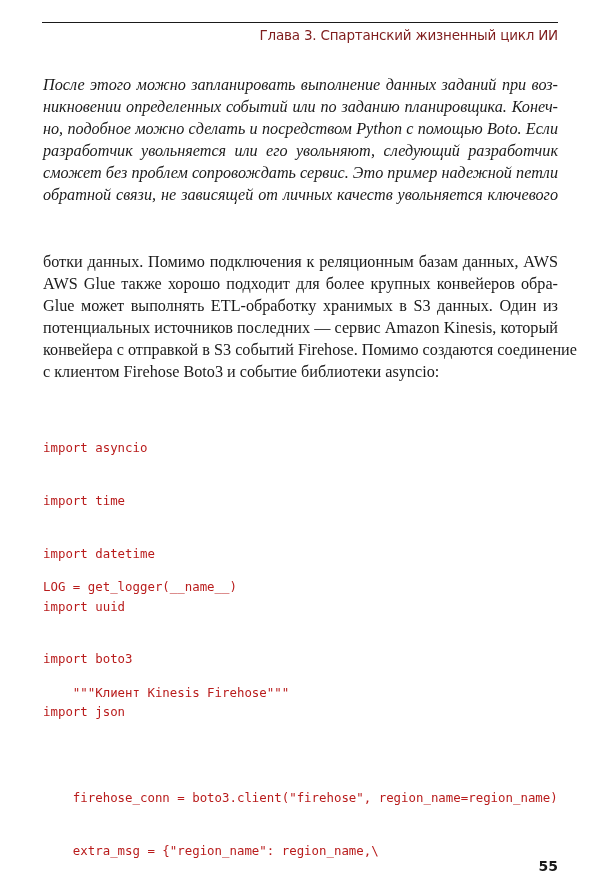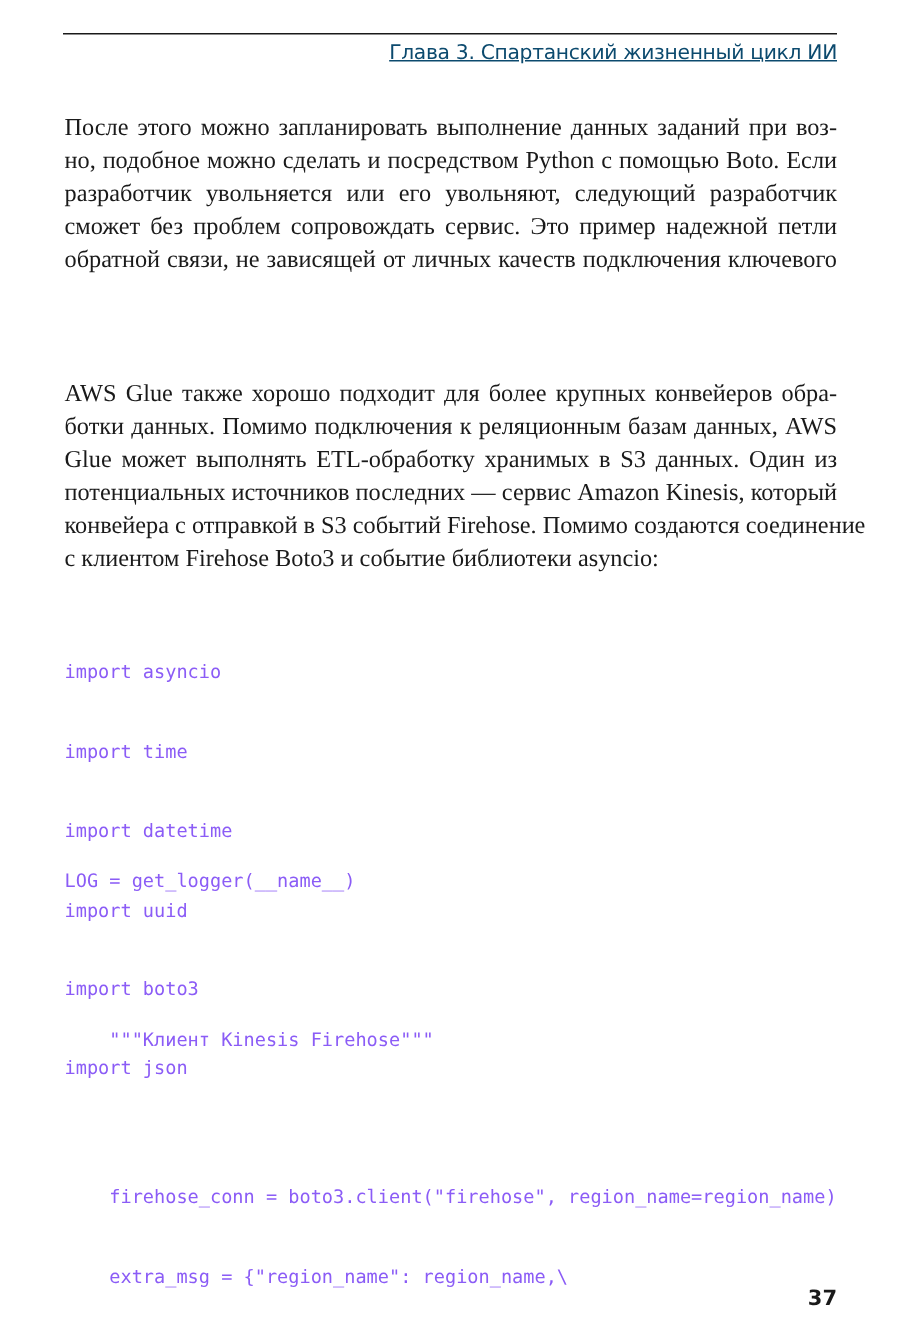--- a/index.html
+++ b/index.html
@@ -1,46 +1,47 @@
 <!DOCTYPE html>
 <html><head>
 <meta charset="utf-8">
 <style>
   html, body { margin: 0; padding: 0; background: #ffffff; }
   body { width: 600px; height: 896px; position: relative; overflow: hidden; color: #1a1a1a; }
   .rule { position: absolute; left: 42px; top: 22px; width: 516px; height: 0; border-top: 1.5px solid #1a1a1a; }
-  .running-head { position: absolute; right: 42px; top: 27px; font-family: "DejaVu Sans", sans-serif; font-size: 13.5px; letter-spacing: -0.2px; color: #0c4a6e; white-space: nowrap; text-decoration: underline; }
+  .running-head { position: absolute; right: 42px; top: 27px; font-family: "DejaVu Sans", sans-serif; font-size: 13.5px; letter-spacing: -0.2px; color: #7f1d1d; white-space: nowrap; }
   .body-text { position: absolute; left: 43px; width: 515px; font-family: "Liberation Serif", serif; font-size: 16.2px; line-height: 22px; }
   .body-text .ln { display: block; text-align: justify; text-align-last: justify; white-space: nowrap; height: 22px; }
   .body-text .ln.last { text-align-last: left; }
-  .para1 { top: 74px; }
+  .para1 { top: 74px; font-style: italic; }
   .para2 { top: 251px; }
-  .code { position: absolute; left: 43px; font-family: "DejaVu Sans Mono", monospace; font-size: 12.4px; line-height: 17.6px; white-space: pre; color: #8b5cf6; margin: 0; }
+  .code { position: absolute; left: 43px; font-family: "DejaVu Sans Mono", monospace; font-size: 12.4px; line-height: 17.6px; white-space: pre; color: #b91c1c; margin: 0; }
   .code .cl { display: block; height: 17.6px; }
   .code-imports { top: 404px; }
   .code-main { top: 543px; }
   .page-number { position: absolute; right: 42px; top: 858px; font-family: "DejaVu Sans", sans-serif; font-weight: bold; font-size: 14px; }
 </style>
 </head>
 <body>
 
 <div class="rule"></div>
 <div class="running-head">Глава 3. Спартанский жизненный цикл ИИ</div>
 
 <div class="body-text para1">
   <span class="ln">После этого можно запланировать выполнение данных заданий при воз-</span>
+  <span class="ln">никновении определенных событий или по заданию планировщика. Конеч-</span>
   <span class="ln">но, подобное можно сделать и посредством Python с помощью Boto. Если</span>
   <span class="ln">разработчик увольняется или его увольняют, следующий разработчик</span>
   <span class="ln">сможет без проблем сопровождать сервис. Это пример надежной петли</span>
-  <span class="ln">обратной связи, не зависящей от личных качеств подключения ключевого</span>
+  <span class="ln">обратной связи, не зависящей от личных качеств увольняется ключевого</span>
 </div>
 
 <div class="body-text para2">
+  <span class="ln">ботки данных. Помимо подключения к реляционным базам данных, AWS</span>
   <span class="ln">AWS Glue также хорошо подходит для более крупных конвейеров обра-</span>
-  <span class="ln">ботки данных. Помимо подключения к реляционным базам данных, AWS</span>
   <span class="ln">Glue может выполнять ETL-обработку хранимых в S3 данных. Один из</span>
   <span class="ln">потенциальных источников последних — сервис Amazon Kinesis, который</span>
   <span class="ln">конвейера с отправкой в S3 событий Firehose. Помимо создаются соединение</span>
   <span class="ln last">с клиентом Firehose Boto3 и событие библиотеки asyncio:</span>
 </div>
 
 <div class="code code-imports">
   <span class="cl">import asyncio</span>
   <span class="cl">import time</span>
   <span class="cl">import datetime</span>
@@ -60,13 +61,13 @@
   
   
   
   
   
   
   
   
 </div>
 
-<div class="page-number">37</div>
+<div class="page-number">55</div>
 
 </body></html>

